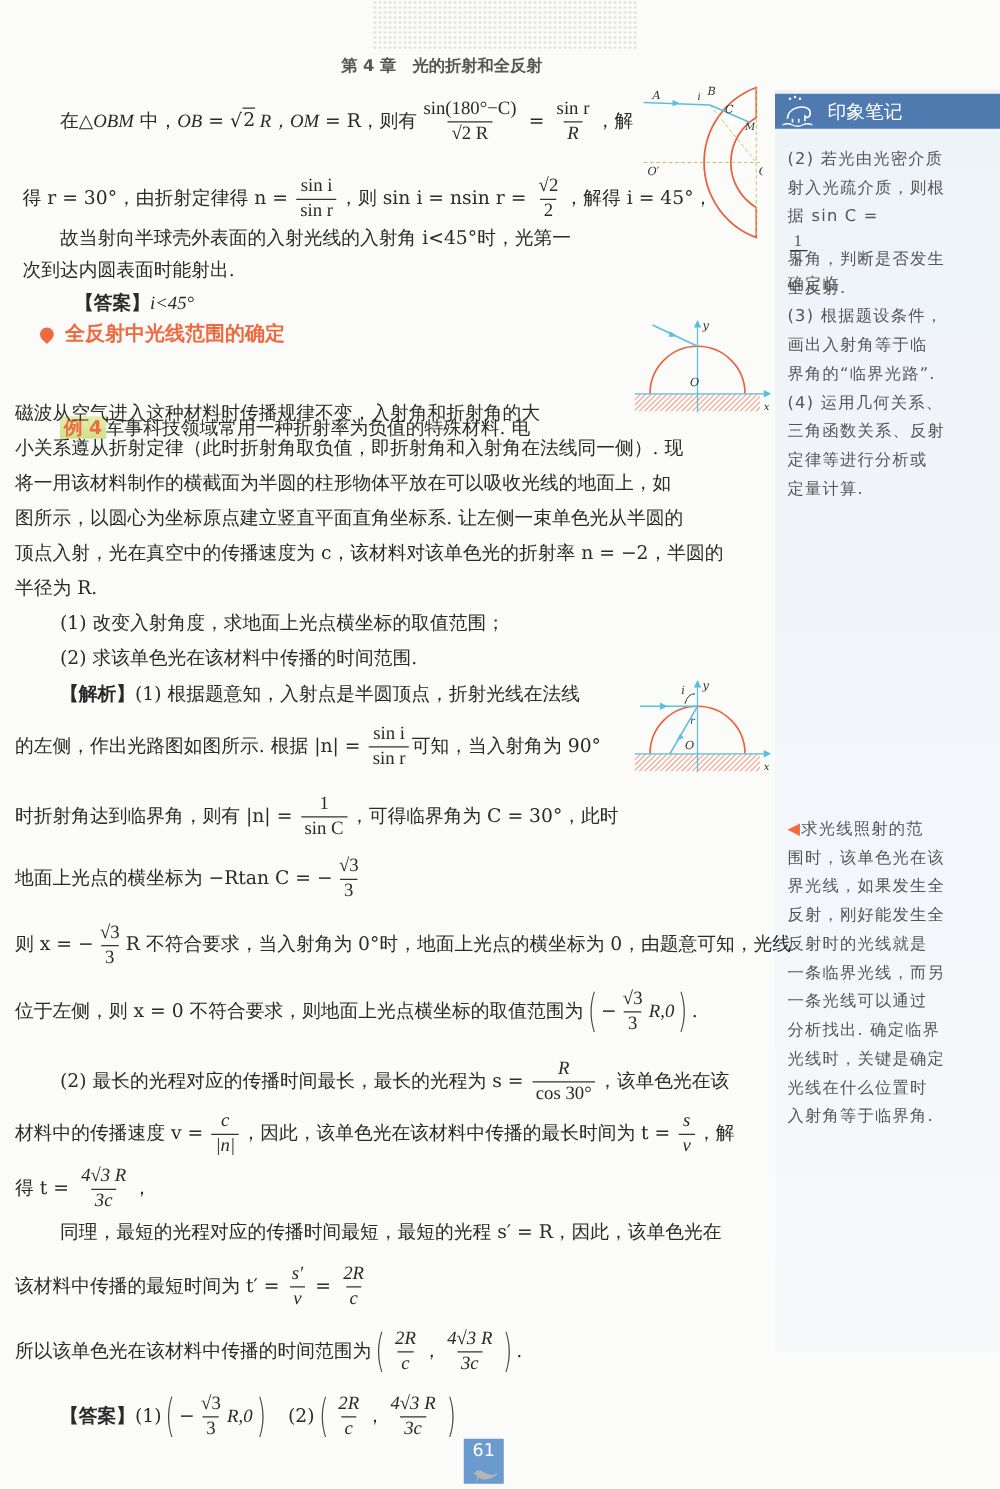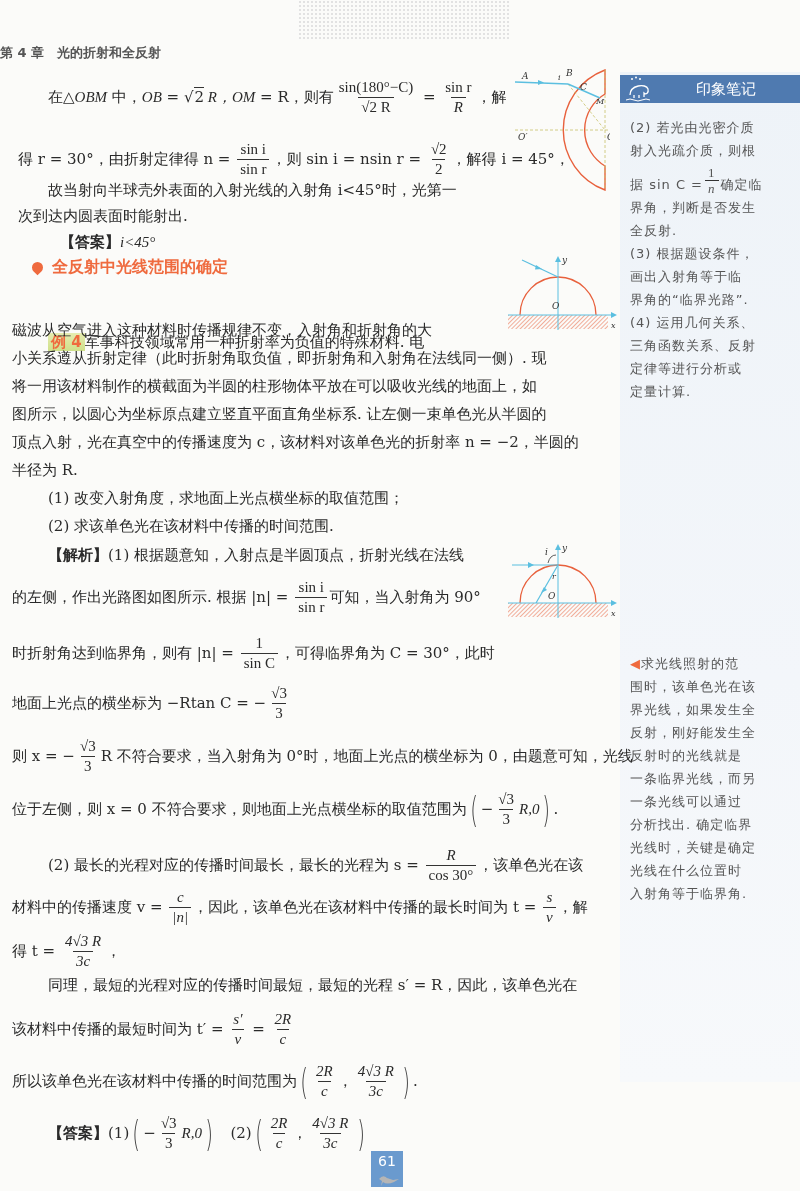--- a/index.html
+++ b/index.html
@@ -4,21 +4,21 @@
 <style>
   html, body { margin: 0; padding: 0; }
   body {
     width: 800px; height: 1191px; position: relative; overflow: hidden;
     background: #fbfbf9;
     font-family: "DejaVu Serif", "Liberation Serif", serif;
     color: #2a2a2a;
   }
   .abs { position: absolute; }
   .chapter-header {
-    left: 0; width: 707px; top: 44px; text-align: left;
+    left: 0; width: 707px; top: 44px; text-align: center;
     font-family: "DejaVu Sans", "Liberation Sans", sans-serif;
     font-weight: bold; font-size: 13px; color: #555;
   }
   .header-pattern {
     left: 298px; top: 0; width: 212px; height: 40px;
     background-image: radial-gradient(#e2e2e2 1px, transparent 1.2px);
     background-size: 4px 4px;
   }
   .line { font-size: 15px; line-height: 20px; white-space: nowrap; }
   .i { font-style: italic; font-family: "Liberation Serif", "DejaVu Serif", serif; }
@@ -38,21 +38,21 @@
     color: #ef6a3e; font-family: "DejaVu Sans", sans-serif; font-weight: bold; padding: 0 3px;
   }
   .sidebar {
     left: 620px; top: 72px; width: 180px; height: 1010px;
     background: linear-gradient(180deg, #eef3f8 0%, #f3f6fa 60%, #f7f9fb 100%);
   }
   .sidebar-header {
     left: 620px; top: 75px; width: 180px; height: 28px;
     background: #4f7ab0; color: #fff;
     font-family: "DejaVu Sans", "Liberation Sans", sans-serif;
-    font-size: 15px; display: flex; align-items: center; gap: 34px;
+    font-size: 15px; display: flex; align-items: center;
   }
   .sidebar-header .elephant { width: 32px; height: 28px; margin-left: 4px; margin-right: 6px; }
   .note-text {
     font-family: "DejaVu Sans", "Liberation Sans", sans-serif;
     font-size: 13px; line-height: 23px; color: #555; letter-spacing: 1px;
     width: 150px; left: 630px;
   }
   .tri { color: #ef6a3e; }
   .page-num {
     left: 371px; top: 1151px; width: 32px; height: 36px;
@@ -75,21 +75,21 @@
       <circle cx="16" cy="4" r="1" fill="#fff"></circle>
     <path d="M6 20 C6 10, 22 8, 24 14 C25 18, 22 20, 20 18 L20 22 M10 20 L10 23 M15 20 L15 23" stroke="#fff" stroke-width="1.3" fill="none"></path>
     <path d="M2 25 Q6 23 10 25 T18 25 T26 25" stroke="#fff" stroke-width="1" fill="none"></path>
   </svg>
   <span>印象笔记</span>
 </div>
 
 <div class="abs note-text" style="top:116px;">
   <div>(2) 若光由光密介质</div>
   <div>射入光疏介质，则根</div>
-  <div style="display:flex;align-items:flex-end;height:34px;">
+  <div style="display:flex;align-items:flex-start;height:34px;flex-direction:column;">
     <span>据 sin C = </span>
     <span class="frac" style="font-size:13px;">
         <span class="num" style="line-height:15px">1</span>
         <span class="den i" style="line-height:15px">n</span>
       </span>
     <span>确定临</span>
   </div>
   <div>界角，判断是否发生</div>
   <div>全反射.</div>
   <div>(3) 根据题设条件，</div>

